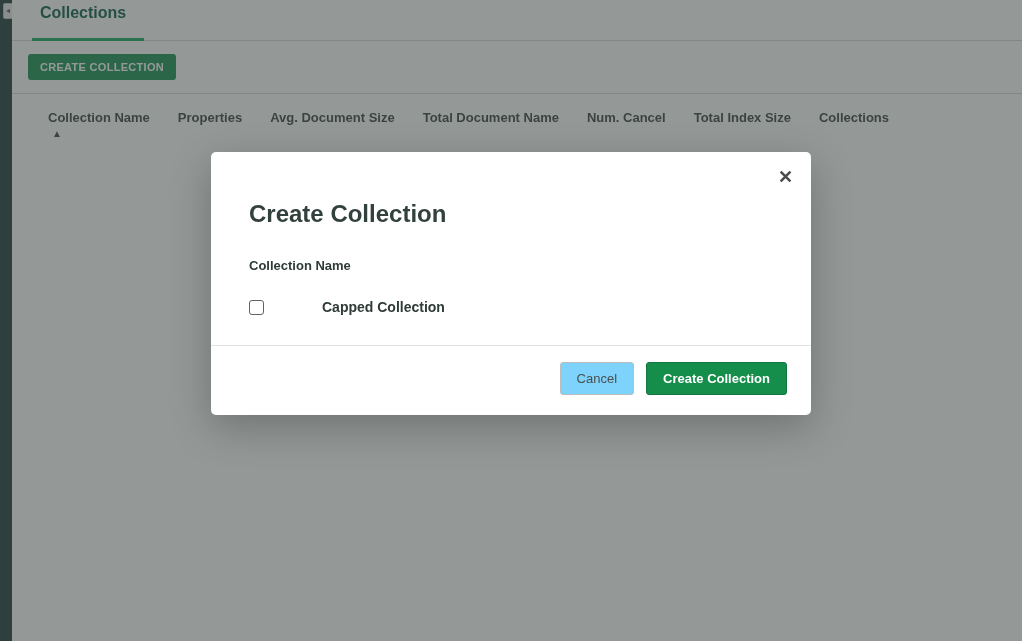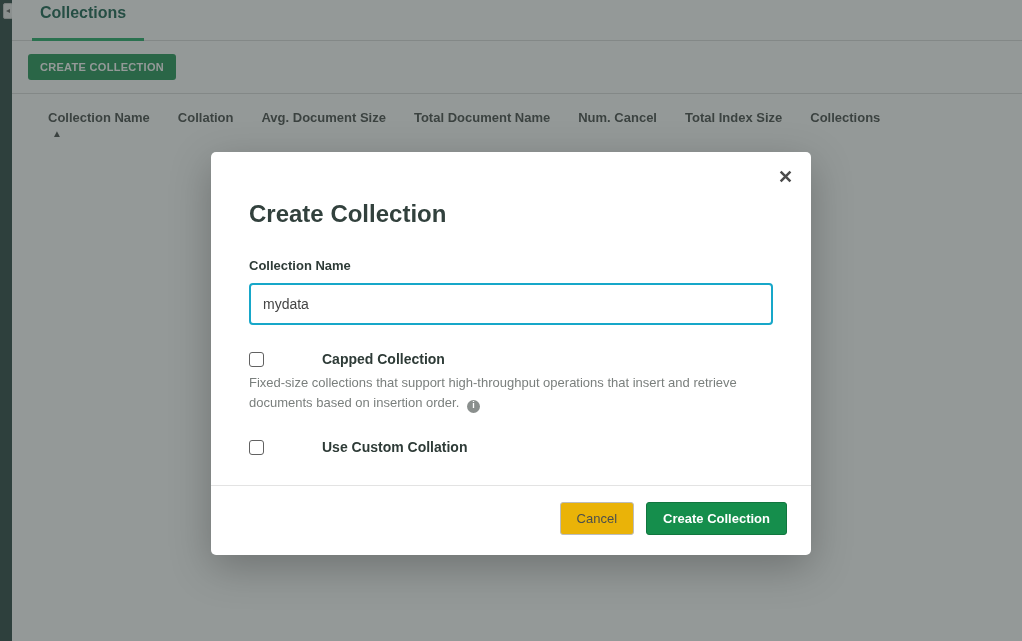--- a/index.html
+++ b/index.html
@@ -208,21 +208,21 @@
     gap: 12px;
   }
   .btn {
     font-size: 13px;
     border-radius: 3px;
     padding: 8px 16px;
     cursor: pointer;
     font-family: inherit;
   }
   .btn-cancel {
-    background: #eab308;
+    background: #7dd3fc;
     color: #4b4f4d;
     border: 1px solid #bcbcbc;
   }
   .btn-primary {
     background: #158e4c;
     color: #fff;
     border: 1px solid #11763f;
     font-weight: 600;
   }
 </style>
@@ -242,51 +242,42 @@
 
     <div class="toolbar">
       <button class="btn-create-collection">CREATE COLLECTION</button>
     </div>
 
     <div class="headers">
       <div class="hcol sorted">
         <span>Collection Name</span>
         <span class="sort-caret">▲</span>
       </div>
-      <div class="hcol">Collation</div>
+      <div class="hcol">Properties</div>
       <div class="hcol">Avg. Document Size</div>
       <div class="hcol">Total Document Name</div>
       <div class="hcol">Num. Cancel</div>
       <div class="hcol">Total Index Size</div>
       <div class="hcol">Collections</div>
     </div>
   </div>
 
   <div class="modal-overlay">
     <div class="modal">
       <span class="modal-close">✕</span>
       <div class="modal-body">
         <div class="modal-title">Create Collection</div>
 
         <div class="field-label">Collection Name</div>
-        <input class="text-input" type="text" value="mydata" style="">
 
         <div class="check-row">
           <span class="check-box"></span>
           <span class="check-label">Capped Collection</span>
         </div>
-        <div class="help-text">
-          <span>Fixed-size collections that support high-throughput operations that insert and retrieve documents based on insertion order.</span>
-          <span class="info-dot">i</span>
-        </div>
-
-        <div class="check-row">
-          <span class="check-box"></span>
-          <span class="check-label">Use Custom Collation</span>
-        </div>
+
       </div>
 
       <div class="modal-footer">
         <button class="btn btn-cancel">Cancel</button>
         <button class="btn btn-primary">Create Collection</button>
       </div>
     </div>
   </div>
 </div>
 

